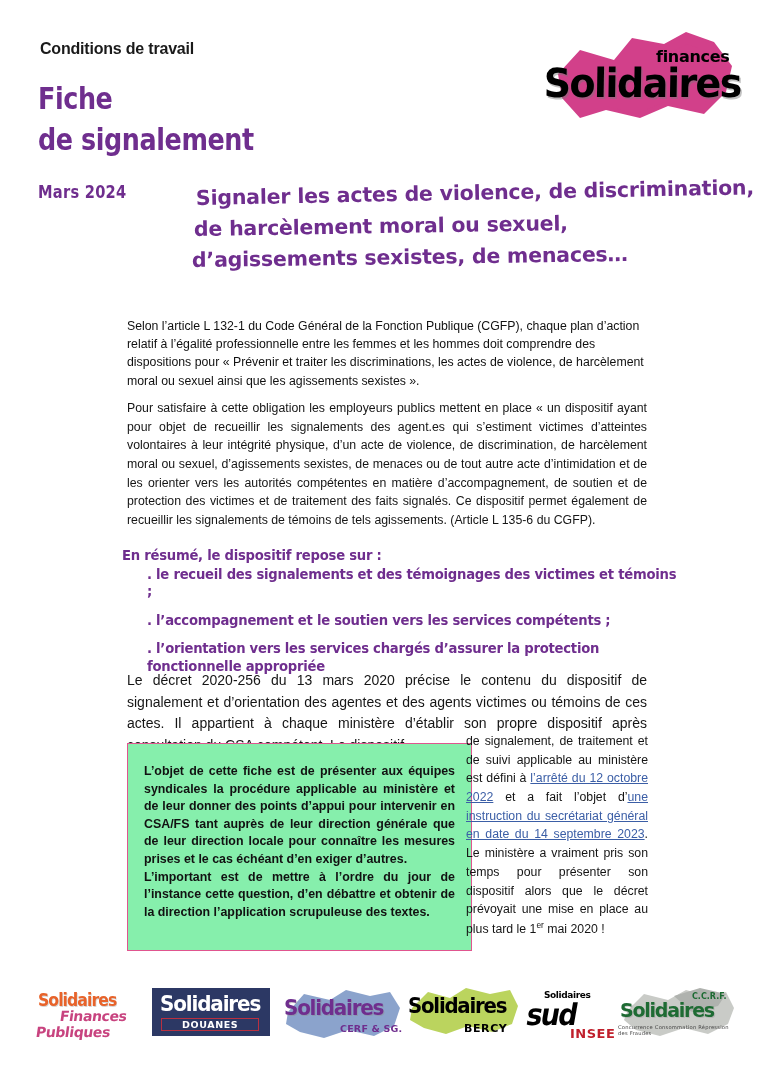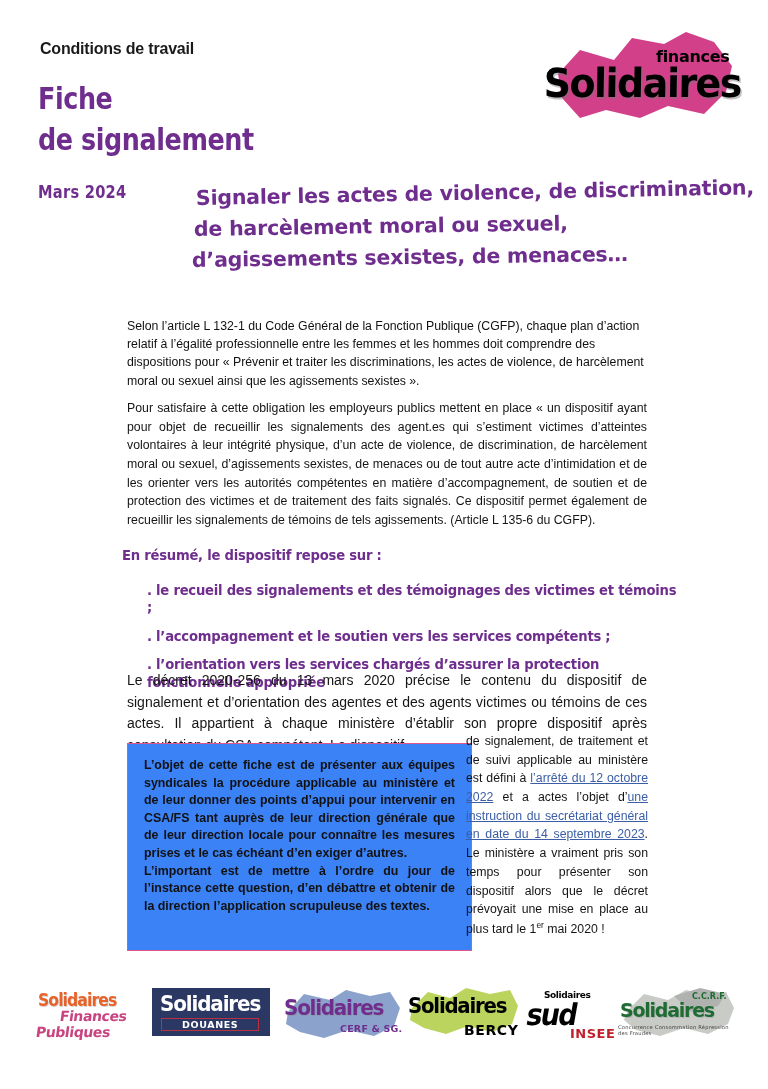--- a/index.html
+++ b/index.html
@@ -91,36 +91,36 @@
     line-height: 1.52; text-align: justify;
   }
 
   .purple-list {
     position: absolute; left: 122px; top: 248px; width: 560px;
     color: #6F2E8E;
     font-family: "DejaVu Sans", sans-serif;
     font-size: 13.2px; font-weight: bold;
     letter-spacing: -0.25px;
   }
-  .purple-list .pl-head { margin-bottom: 19px; }
+  .purple-list .pl-head { margin-bottom: 3px; }
   .purple-list .pl-item { margin-bottom: 11px; line-height: 1.32; margin-left: 25px; }
 
   .p-body2 {
     position: absolute; left: 127px; top: 370px; width: 520px;
     font-size: 14px; color: #151515;
     line-height: 1.54; text-align: justify;
   }
 
   
   .callout {
     position: absolute; left: 127px; top: 443px;
     width: 345px; height: 208px;
     border: 1.6px solid #E0558F;
-    background: #3b82f6;
-    padding: 13px 16px 10px 16px;
+    background: #86efac;
+    padding: 19px 16px 10px 16px;
   }
   .callout p {
     font-size: 12.4px; font-weight: bold; color: #111;
     line-height: 1.42; text-align: justify;
   }
 
   
   .sidecol {
     position: absolute; left: 466px; top: 432px; width: 182px;
     font-size: 12.3px; color: #151515;
@@ -193,21 +193,21 @@
   .f4 .blob { position: absolute; left: 0; top: 4px; width: 118px; height: 50px; }
   .f4 .t1 {
     position: absolute; left: 4px; top: 12px;
     font-family: "DejaVu Sans", sans-serif; font-weight: bold;
     font-size: 21px; color: #000; letter-spacing: -1.3px;
     transform: scaleX(0.94); transform-origin: left top;
   }
   .f4 .t2 {
     position: absolute; left: 60px; top: 40px;
     font-family: "DejaVu Sans", sans-serif; font-weight: bold;
-    font-size: 14px; color: #000; letter-spacing: 0.6px;
+    font-size: 11px; color: #000; letter-spacing: 0.6px;
   }
 
   
   .f5 { left: 528px; top: 2px; width: 92px; height: 64px; }
   .f5 .t1 {
     position: absolute; left: 16px; top: 8px;
     font-family: "DejaVu Sans", sans-serif; font-weight: bold;
     font-size: 9px; color: #000; letter-spacing: -0.4px;
   }
   .f5 .t2 {
@@ -289,21 +289,21 @@
     </div>
 
     <div class="p-body2">Le décret 2020-256 du 13 mars 2020 précise le contenu du dispositif de signalement et d’orientation des agentes et des agents victimes ou témoins de ces actes. Il appartient à chaque ministère d’établir son propre dispositif après consultation du CSA compétent. Le dispositif</div>
 
     <div class="callout">
       <p>L’objet de cette fiche est de présenter aux équipes syndicales la procédure applicable au ministère et de leur donner des points d’appui pour intervenir en CSA/FS tant auprès de leur direction générale que de leur direction locale pour connaître les mesures prises et le cas échéant d’en exiger d’autres.</p>
       <p>L’important est de mettre à l’ordre du jour de l’instance cette question, d’en débattre et obtenir de la direction l’application scrupuleuse des textes.</p>
     </div>
 
     <div class="sidecol">
-      <span>de signalement, de traitement et de suivi applicable au ministère est défini à </span><span class="lnk">l’arrêté du 12 octobre 2022</span><span>  et a actes l’objet d’</span><span class="lnk">une instruction du secrétariat général en date du 14 septembre 2023</span><span>.</span>
+      <span>de signalement, de traitement et de suivi applicable au ministère est défini à </span><span class="lnk">l’arrêté du 12 octobre 2022</span><span>  et a fait l’objet d’</span><span class="lnk">une instruction du secrétariat général en date du 14 septembre 2023</span><span>.</span>
       <span>Le ministère a vraiment pris son temps pour présenter son dispositif alors que le décret prévoyait une mise en place au plus tard le 1</span><sup>er</sup><span> mai 2020 !</span>
     </div>
   </div>
 
   <div class="footer">
 
     <div class="flogo f1">
       <div class="t1">Solidaires</div>
       <div class="t2">Finances</div>
       <div class="t3">Publiques</div>

